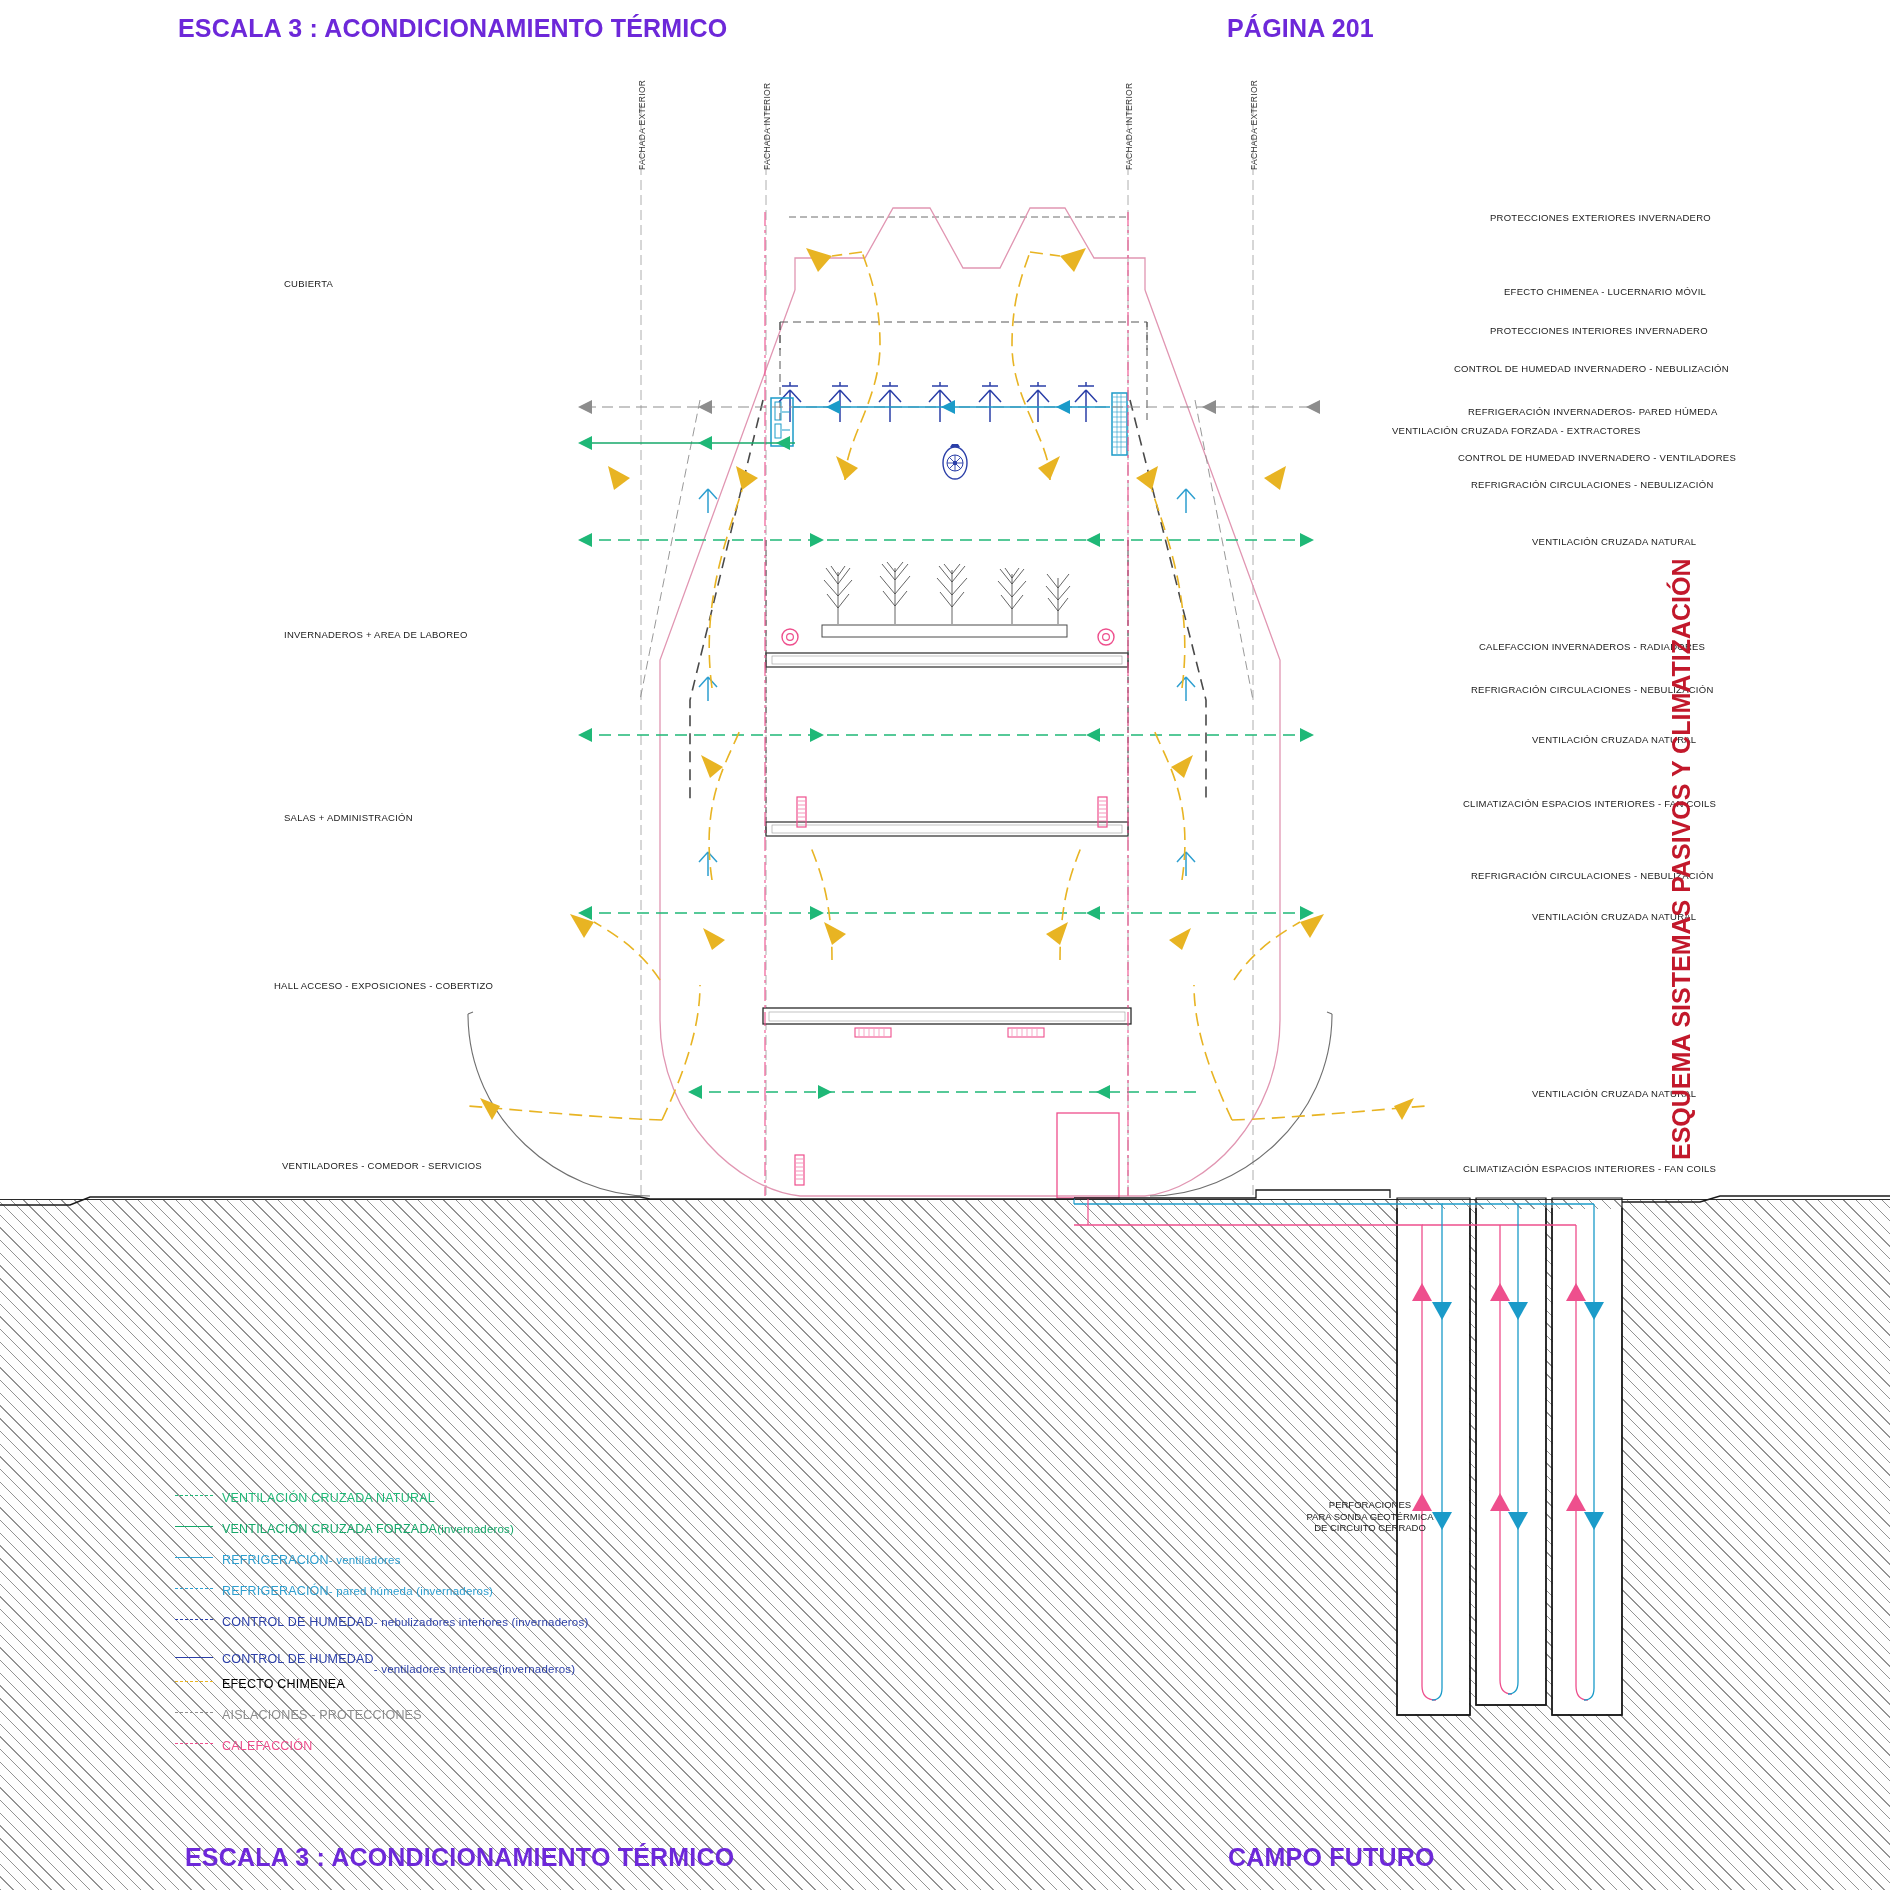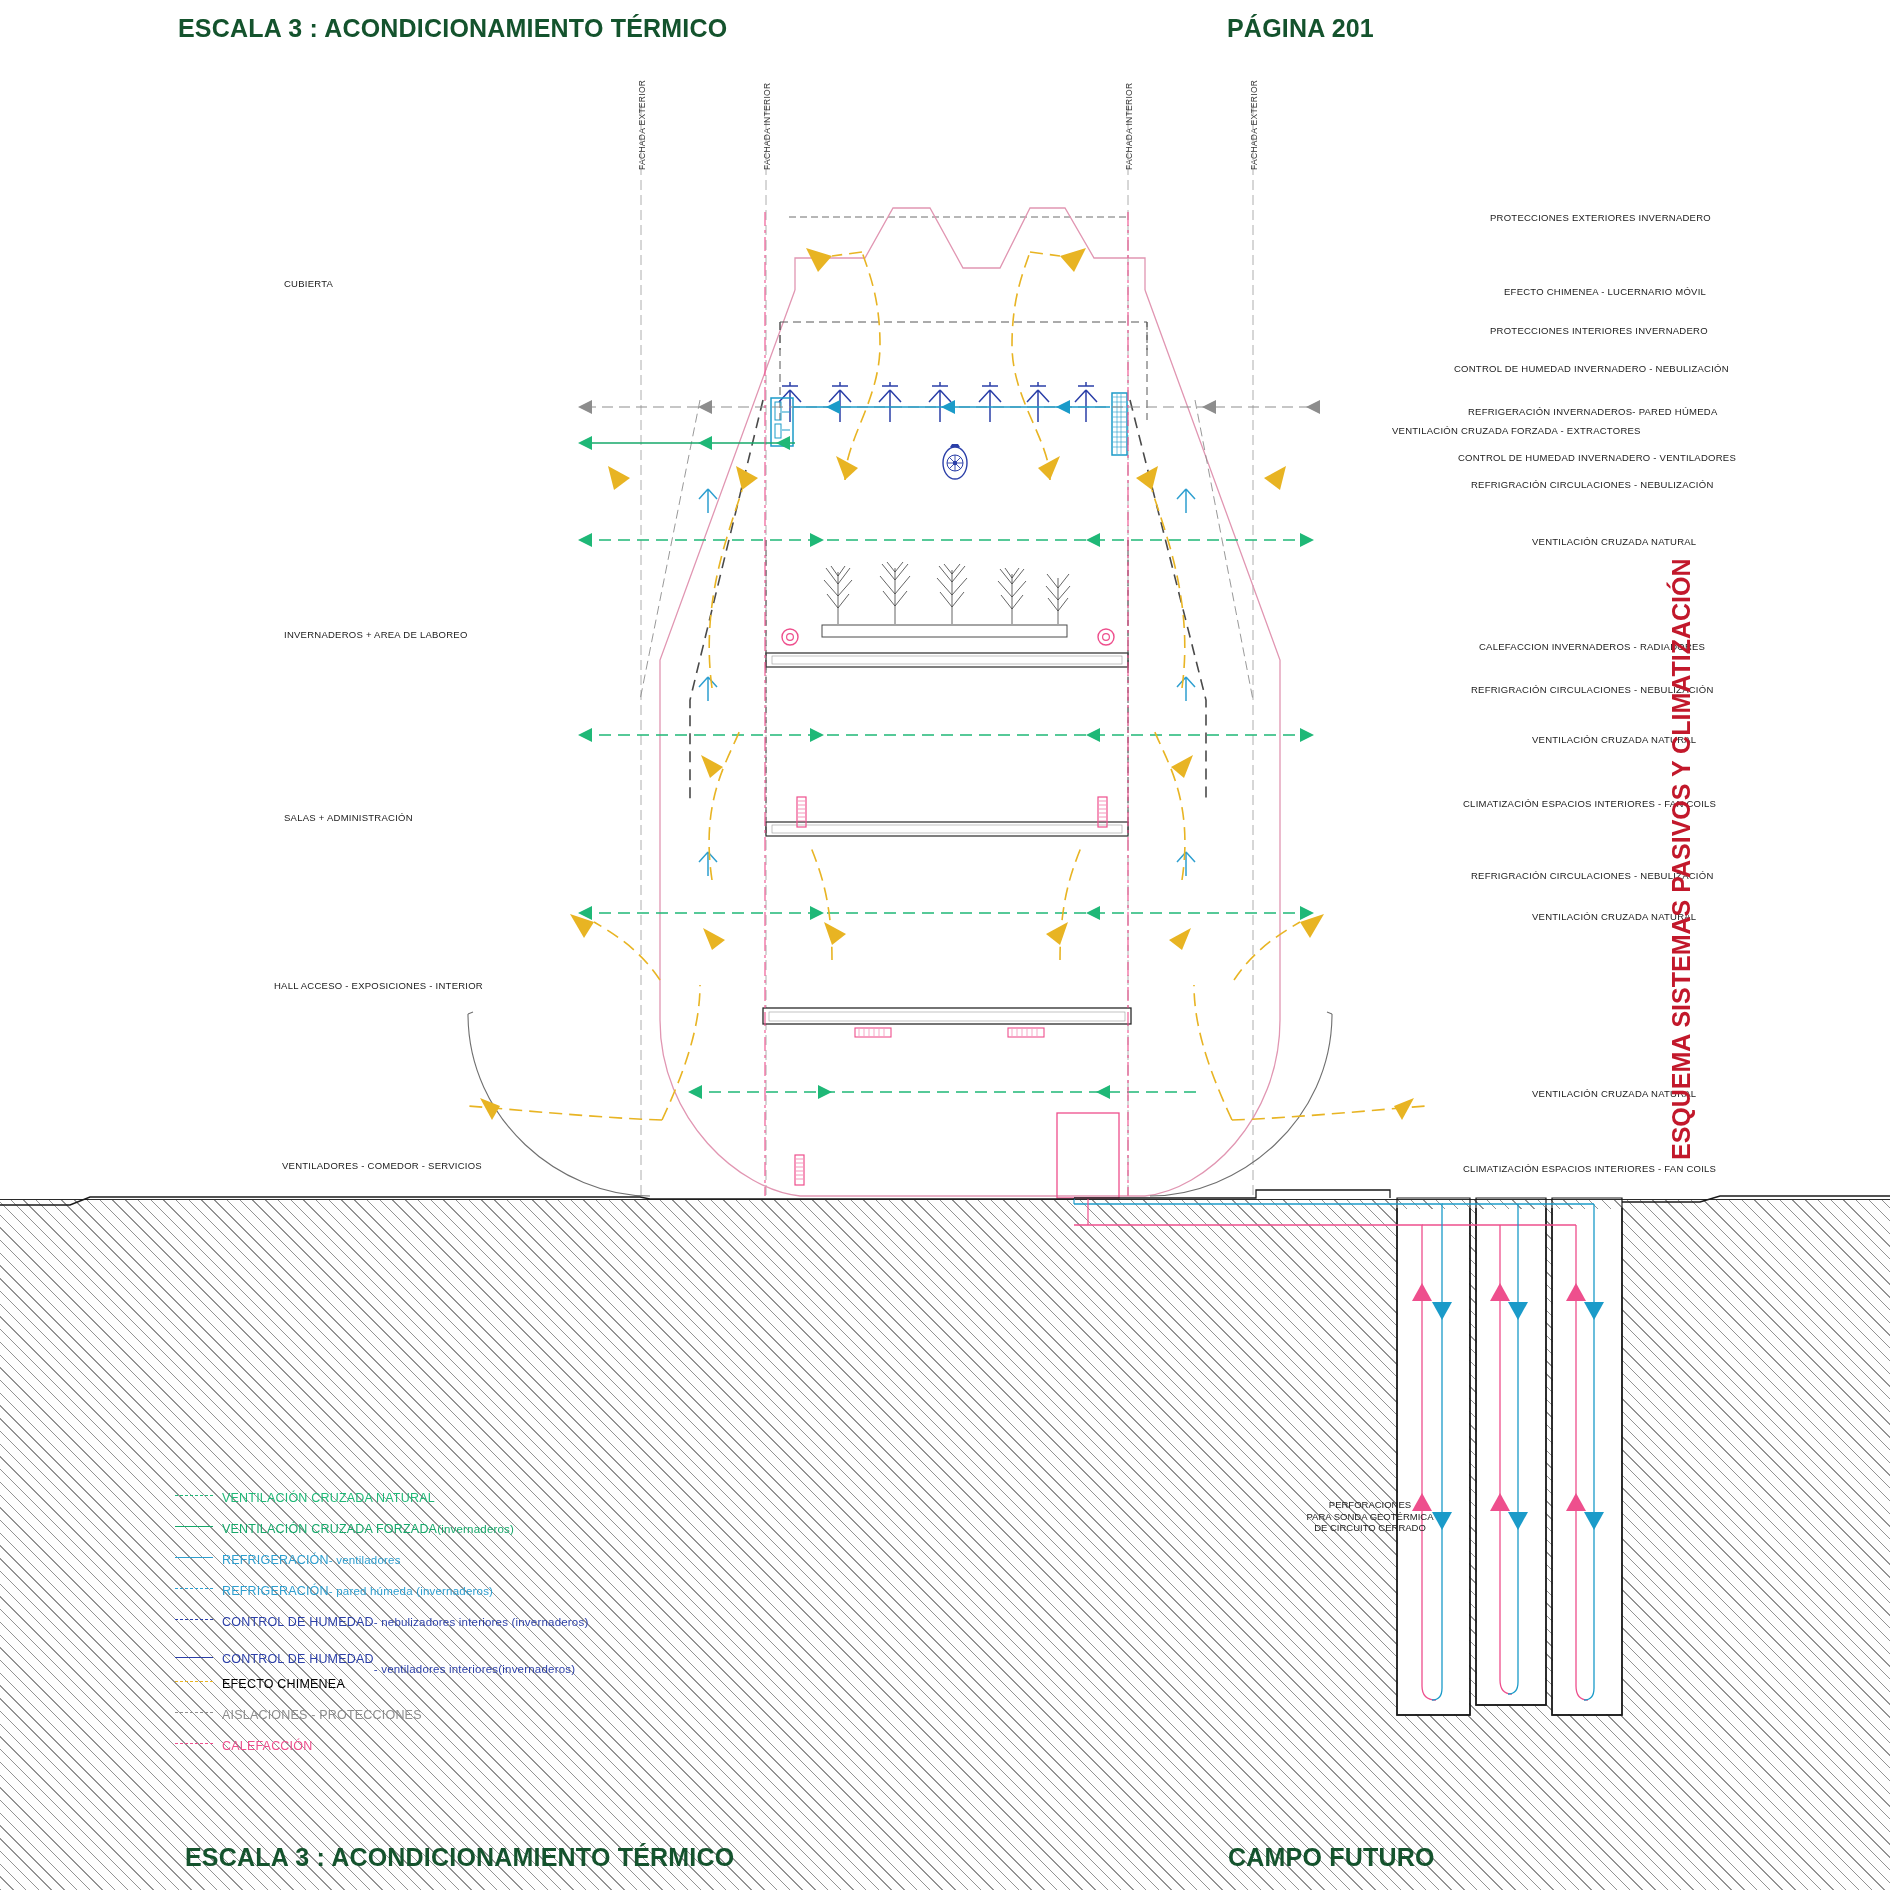--- a/index.html
+++ b/index.html
@@ -14,21 +14,21 @@
     background:
       repeating-linear-gradient(45deg,
         rgba(60,60,60,.55) 0px, rgba(60,60,60,.55) 1px,
         rgba(0,0,0,0) 1px, rgba(0,0,0,0) 9px);
     background-color:#fefefe;
   }
   .ground-line{position:absolute;left:0;top:1199px;width:1890px;height:0;
     border-top:1.6px solid #2a2a2a;}
 
   
-  .title{position:absolute;color:#14532d;font-weight:bold;letter-spacing:.2px;
+  .title{position:absolute;color:#6d28d9;font-weight:bold;letter-spacing:.2px;
          white-space:nowrap;}
   .title-tl{left:178px;top:14px;font-size:25px;}
   .title-tr{left:1227px;top:14px;font-size:25px;}
   .title-bl{left:185px;top:1843px;font-size:25px;}
   .title-br{left:1228px;top:1843px;font-size:25px;text-align:right;}
 
   .vert-title{position:absolute;left:1667px;top:1160px;
     color:#c2182b;font-size:25px;font-weight:bold;white-space:nowrap;
     transform-origin:0 0;transform:rotate(-90deg);}
 
@@ -488,21 +488,21 @@
   </svg>
 
   <div class="facade" style="left:637px;top:170px;">FACHADA EXTERIOR</div>
   <div class="facade" style="left:762px;top:170px;">FACHADA INTERIOR</div>
   <div class="facade" style="left:1124px;top:170px;">FACHADA INTERIOR</div>
   <div class="facade" style="left:1249px;top:170px;">FACHADA EXTERIOR</div>
 
   <div class="ann" style="left:260px;top:278px;">CUBIERTA</div>
   <div class="ann" style="left:260px;top:629px;">INVERNADEROS  + AREA DE LABOREO</div>
   <div class="ann" style="left:260px;top:812px;">SALAS + ADMINISTRACIÓN</div>
-  <div class="ann" style="left:250px;top:980px;">HALL ACCESO - EXPOSICIONES - INTERIOR</div>
+  <div class="ann" style="left:250px;top:980px;">HALL ACCESO - EXPOSICIONES - COBERTIZO</div>
   <div class="ann" style="left:258px;top:1160px;">VENTILADORES - COMEDOR - SERVICIOS</div>
 
   <div class="ann" style="left:1466px;top:212px;">PROTECCIONES EXTERIORES INVERNADERO</div>
   <div class="ann" style="left:1480px;top:286px;">EFECTO CHIMENEA - LUCERNARIO MÓVIL</div>
   <div class="ann" style="left:1466px;top:325px;">PROTECCIONES INTERIORES INVERNADERO</div>
   <div class="ann" style="left:1430px;top:363px;">CONTROL DE HUMEDAD INVERNADERO -  NEBULIZACIÓN</div>
   <div class="ann" style="left:1444px;top:406px;">REFRIGERACIÓN INVERNADEROS- PARED HÚMEDA</div>
   <div class="ann" style="left:1368px;top:425px;">VENTILACIÓN CRUZADA FORZADA - EXTRACTORES</div>
   <div class="ann" style="left:1434px;top:452px;">CONTROL DE HUMEDAD INVERNADERO - VENTILADORES</div>
   <div class="ann" style="left:1447px;top:479px;">REFRIGRACIÓN  CIRCULACIONES -  NEBULIZACIÓN</div>

